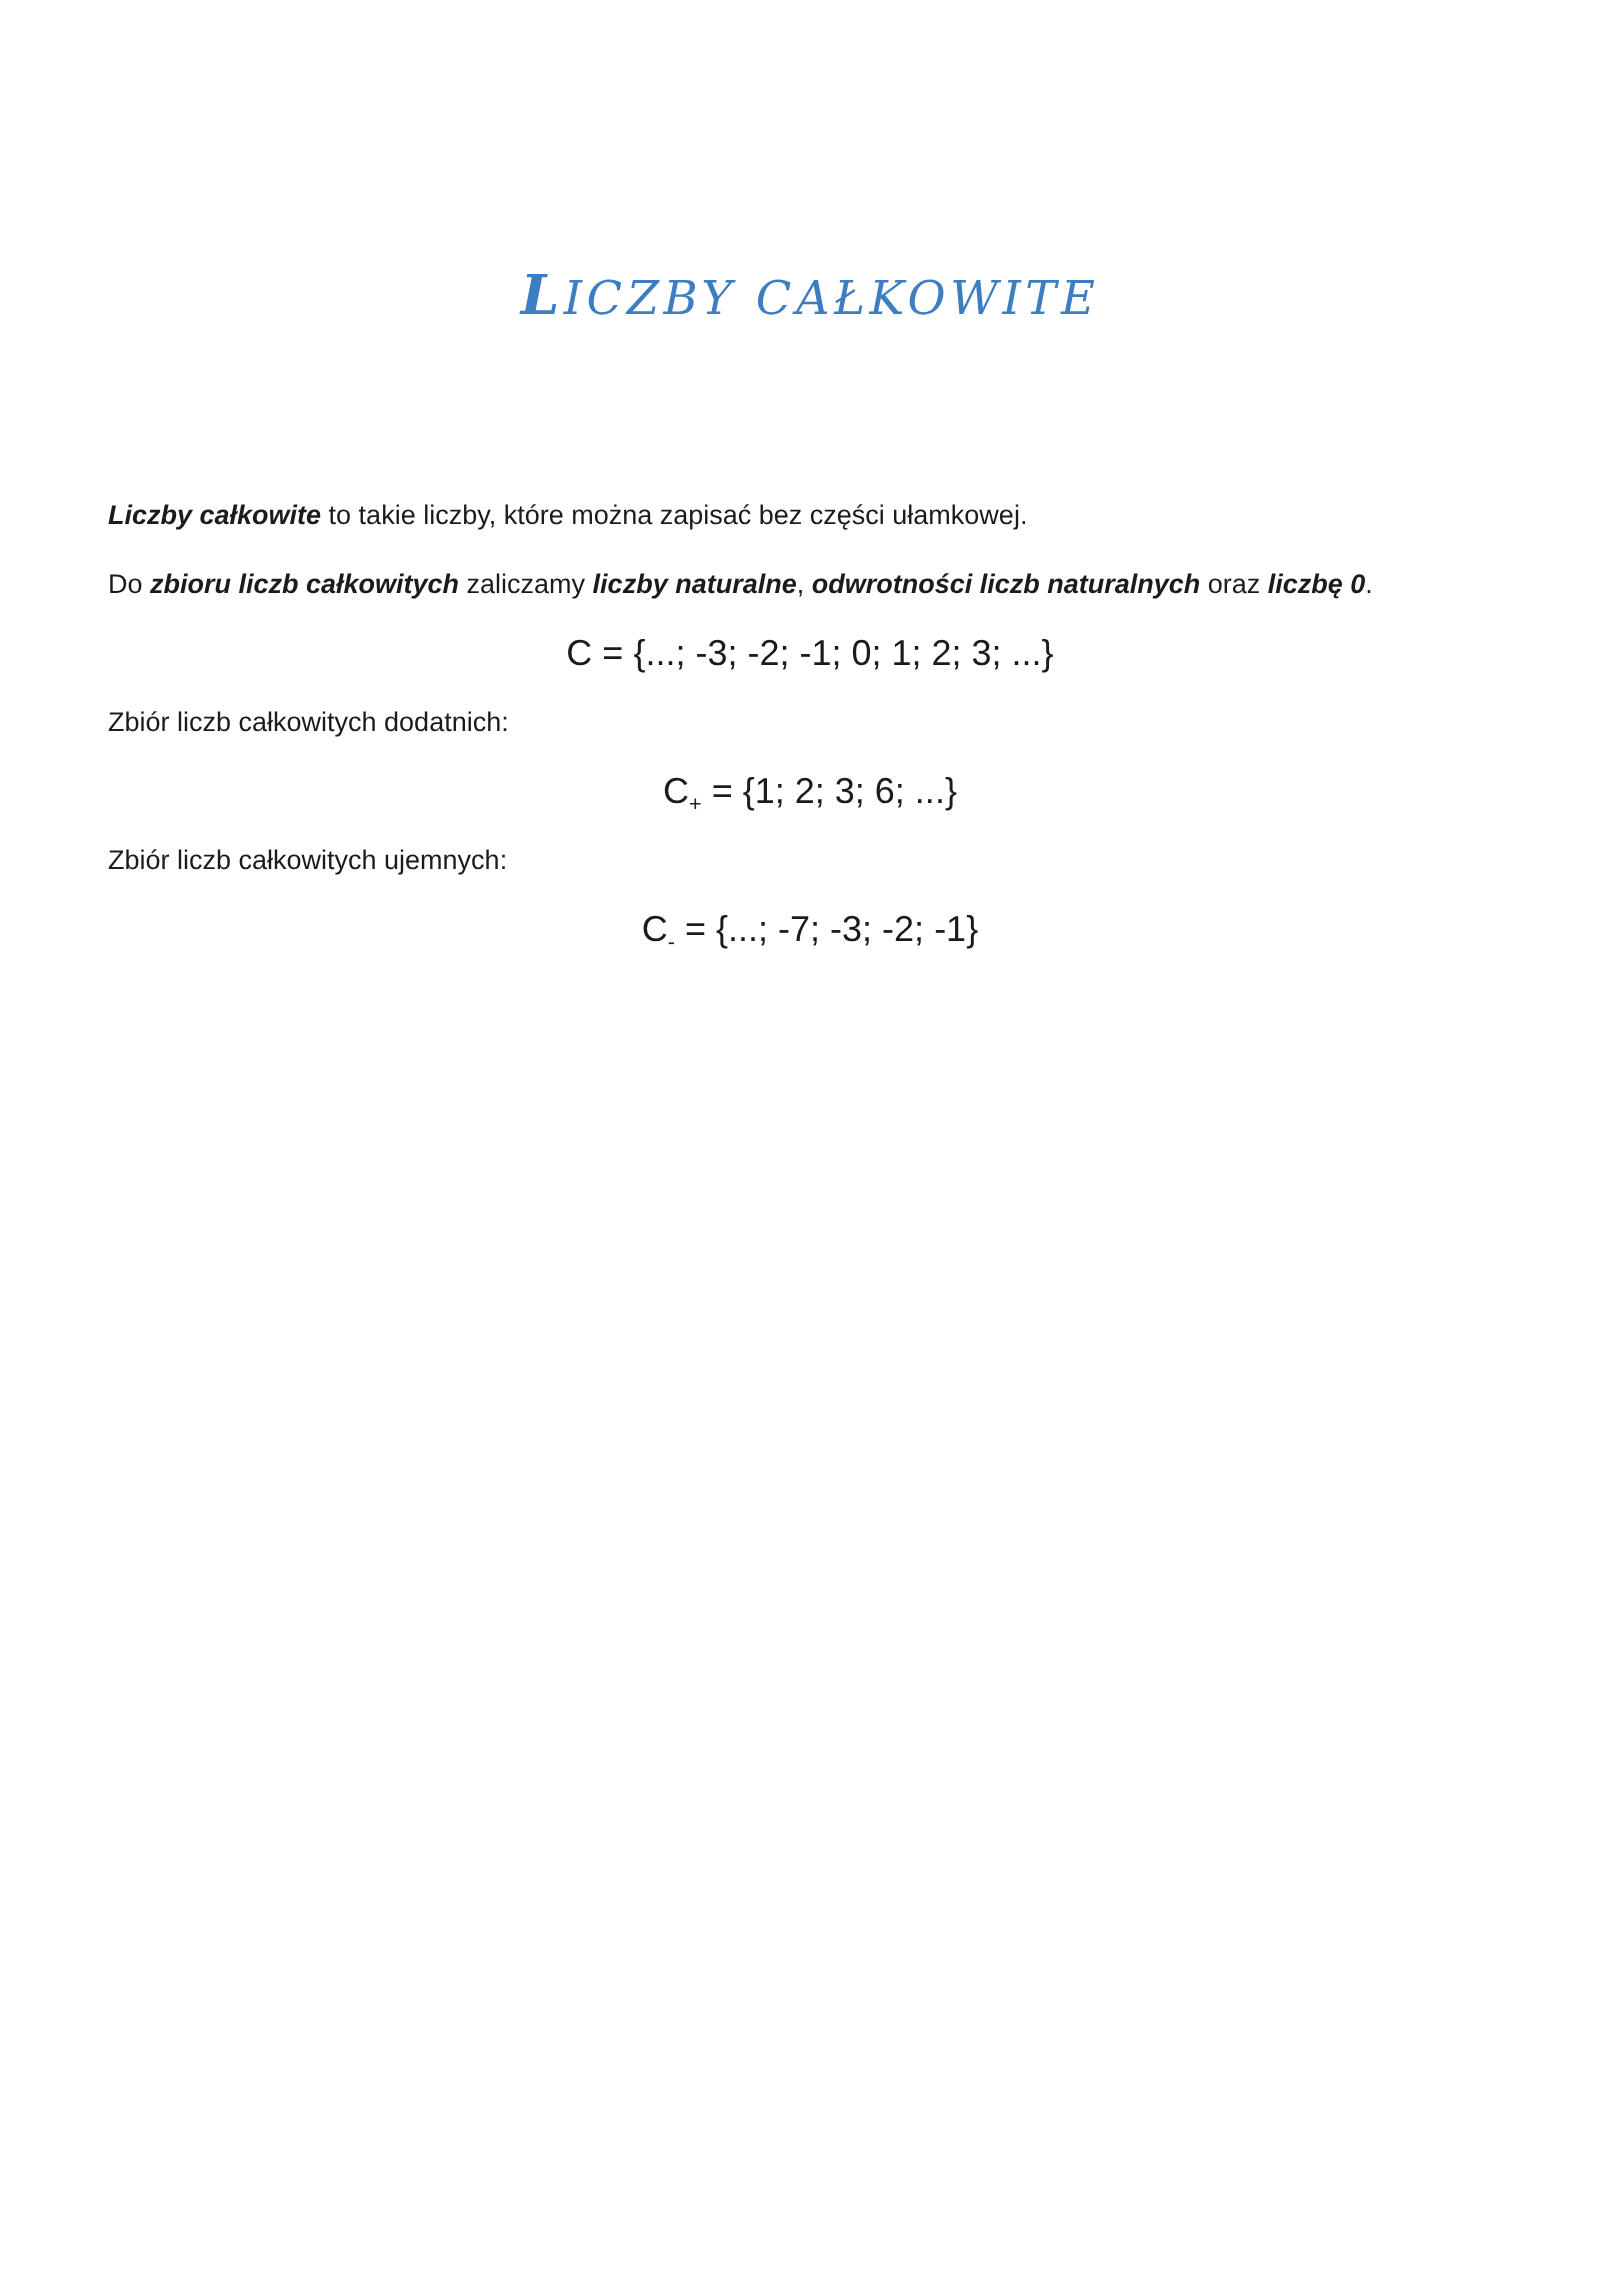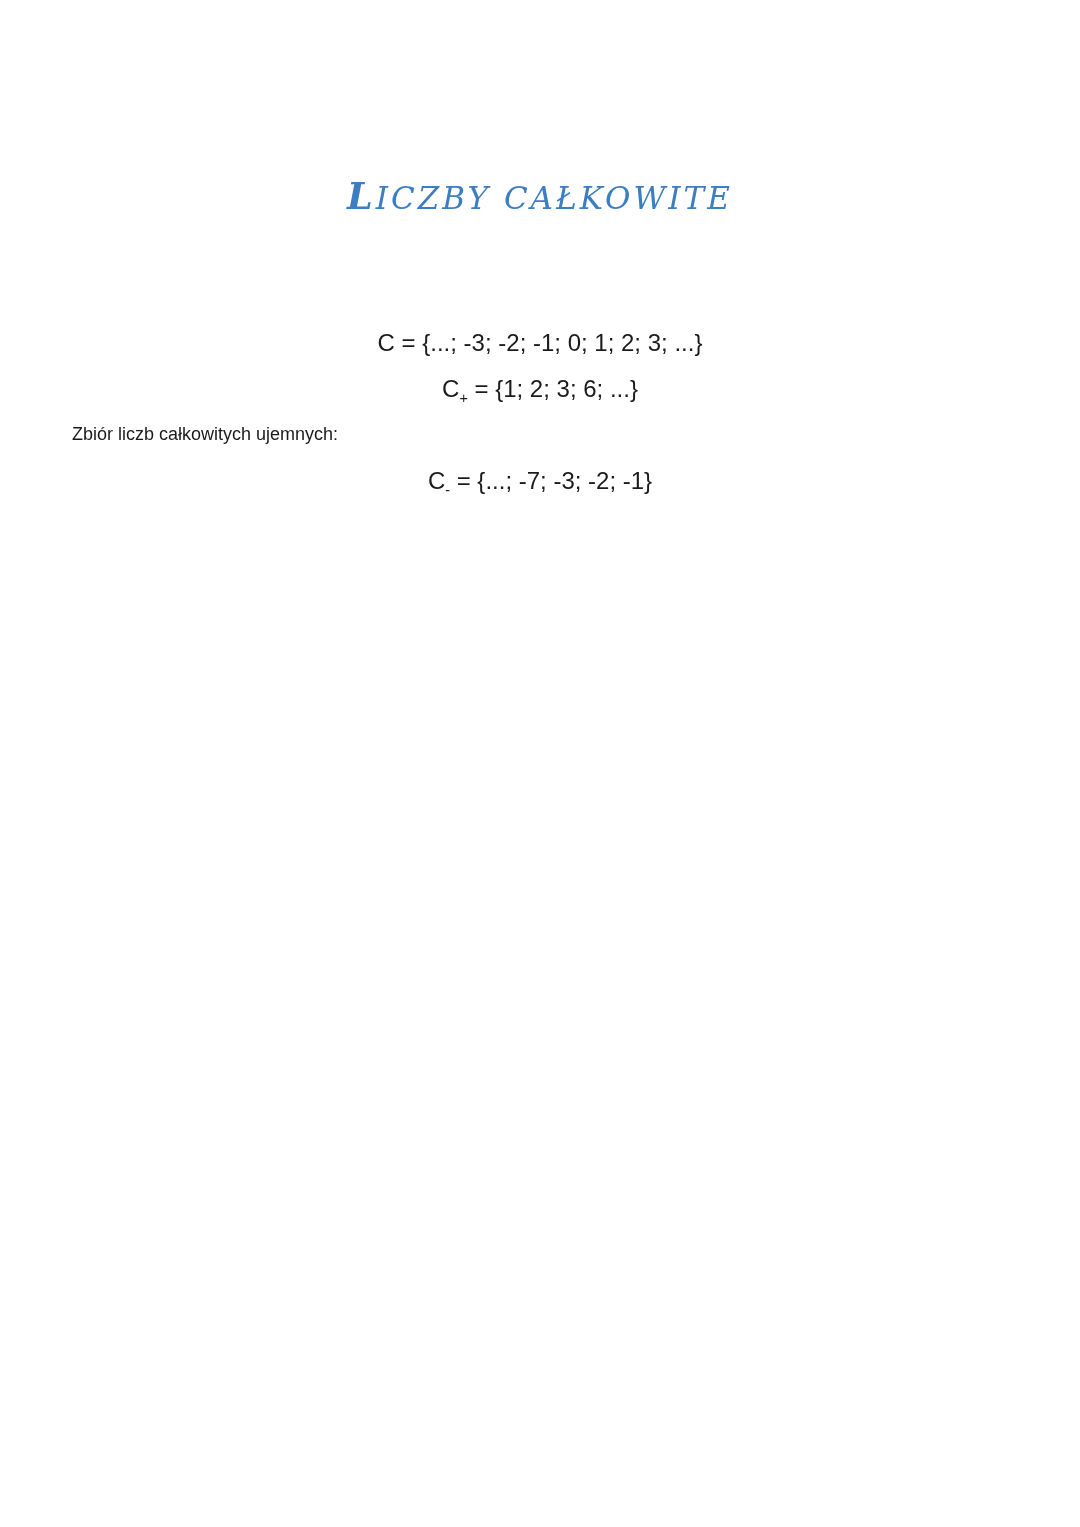--- a/index.html
+++ b/index.html
@@ -62,25 +62,32 @@
 </style>
 </head>
 <body>
 
 <div class="page">
 
   <h1 class="doc-title">LICZBY CAŁKOWITE</h1>
 
   <div class="body-text">
 
+    <p>
+      <span class="bi">Liczby całkowite</span><span> to takie liczby, które można zapisać bez części ułamkowej.</span>
+    </p>
 
+    <p>
+      <span>Do </span><span class="bi">zbioru liczb całkowitych</span><span> zaliczamy </span><span class="bi">liczby naturalne</span><span>, </span><span class="bi">odwrotności liczb naturalnych</span><span> oraz </span><span class="bi">liczbę 0</span><span>.</span>
+    </p>
 
 
     <div class="formula">C = {...; -3; -2; -1; 0; 1; 2; 3; ...}</div>
 
+    <p>Zbiór liczb całkowitych dodatnich:</p>
 
     <div class="formula">
       <span>C</span><sub>+</sub><span> = {1; 2; 3; 6; ...}</span>
     </div>
 
     <p>Zbiór liczb całkowitych ujemnych:</p>
 
     <div class="formula">
       <span>C</span><sub>-</sub><span> = {...; -7; -3; -2; -1}</span>
     </div>

